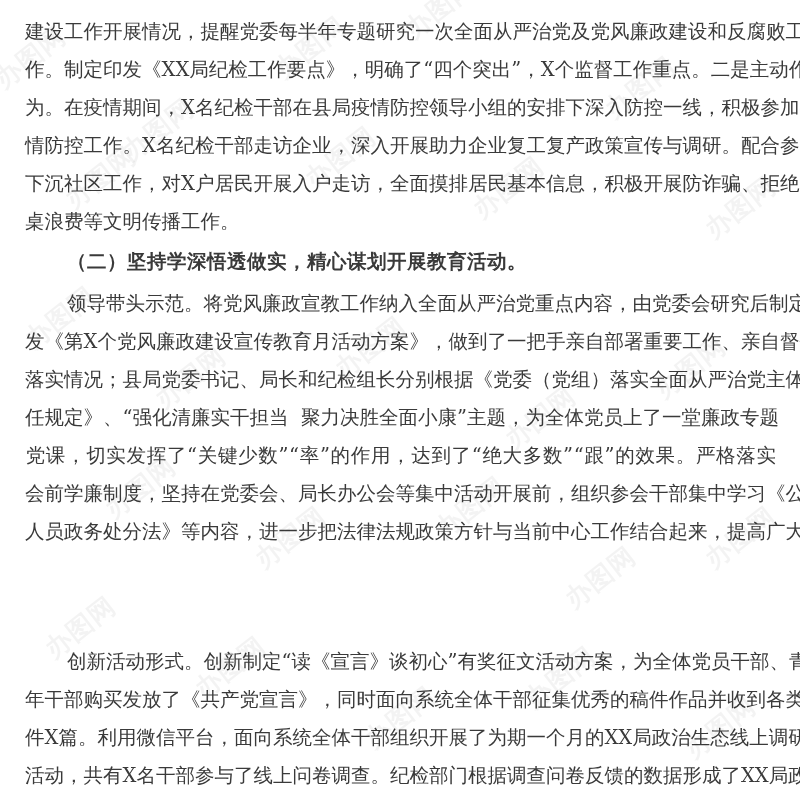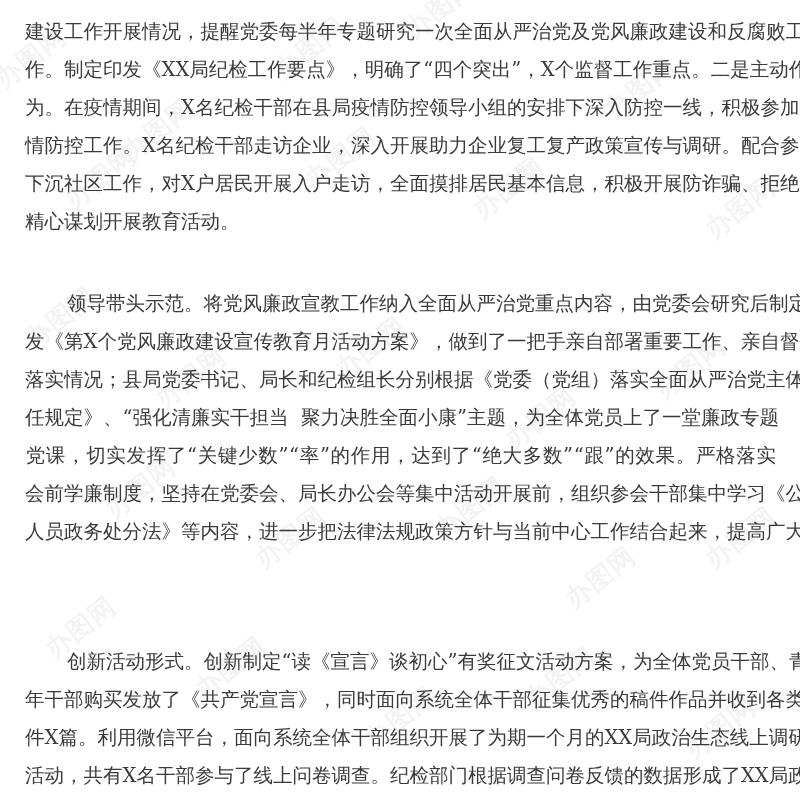--- a/index.html
+++ b/index.html
@@ -332,22 +332,23 @@
         <span style="display: inline-block;">开</span>
         <span style="display: inline-block;">展</span>
         <span style="display: inline-block;">防</span>
         <span style="display: inline-block;">诈</span>
         <span style="display: inline-block;">骗</span>
         <span style="display: inline-block;">、</span>
         <span style="display: inline-block;">拒</span>
         <span style="display: inline-block;">绝</span>
         <span style="display: inline-block;">餐</span>
       </div>
-    <div class="line ragged" style="top: 208px; color: rgb(58, 58, 58);">精心谋划开展教育活动。</div>
-
+    <div class="line ragged" style="top: 208px; color: rgb(58, 58, 58);">桌浪费等文明传播工作。</div>
+
+    <div class="line heading ragged" style="top: 248px; color: rgb(58, 58, 58);">（二）坚持学深悟透做实，精心谋划开展教育活动。</div>
 
     <div class="line justify indent" style="top: 290px; display: flex; justify-content: space-between; color: rgb(58, 58, 58);">
       <span></span>
     <span style="display: inline-block;">领</span>
         <span style="display: inline-block;">导</span>
         <span style="display: inline-block;">带</span>
         <span style="display: inline-block;">头</span>
         <span style="display: inline-block;">示</span>
         <span style="display: inline-block;">范</span>
         <span style="display: inline-block;">。</span>

